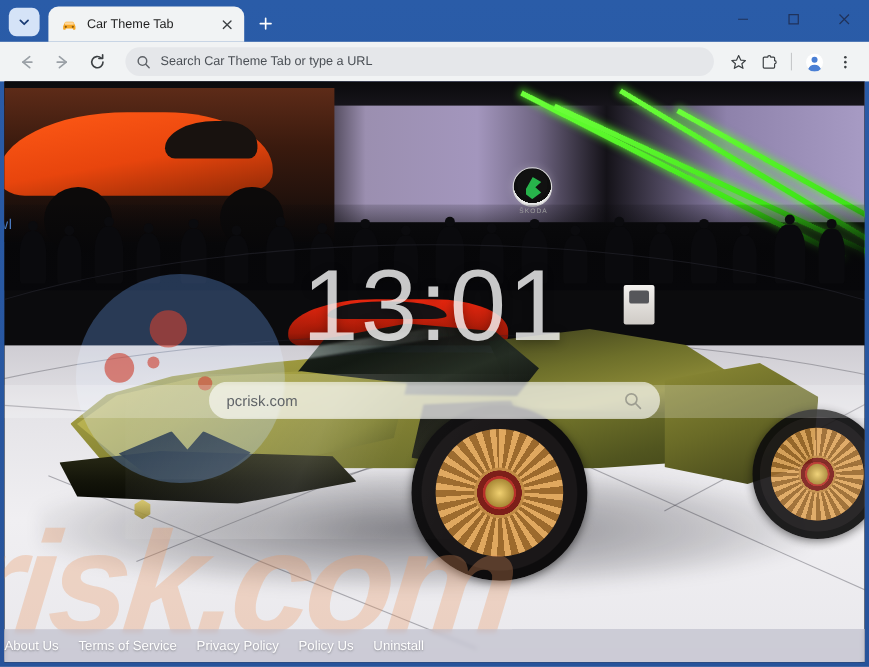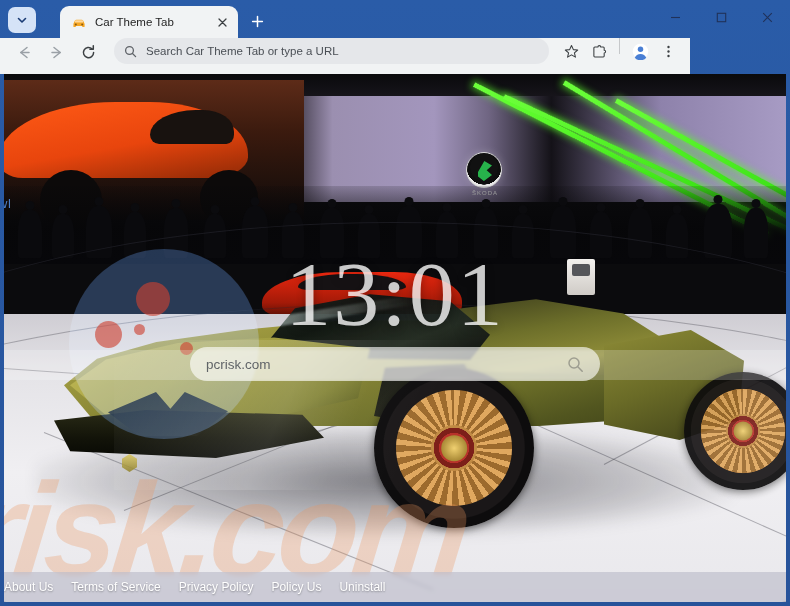--- a/index.html
+++ b/index.html
@@ -23,21 +23,21 @@
   #tab-search-btn{
     width:28px; height:26px; margin-left:8px; margin-bottom:5px;
     border-radius:7px; background:#d5e3f7;
     display:flex; align-items:center; justify-content:center;
     cursor:pointer;
   }
   #tab-search-btn svg{ display:block; }
 
   .tab{
     position:relative;
-    width:178px; height:32px; margin-left:24px;
+    width:178px; height:32px; margin-left:8px;
     background:#f1f3f4;
     border-radius:9px 9px 0 0;
     display:flex; align-items:center;
     padding:0 8px 0 11px;
     cursor:pointer;
   }
   .tab .favicon{ width:16px;height:16px; flex:none; margin-right:8px; display:block;}
   .tab .tab-title{
     font-size:11.5px; color:#1f1f1f; white-space:nowrap;
     overflow:hidden; text-overflow:ellipsis; flex:1;
@@ -56,23 +56,23 @@
   #win-controls{
     position:absolute; right:0; top:0; height:34px; display:flex;
   }
   .win-btn{
     width:46px;height:34px; display:flex;align-items:center;justify-content:center;
     cursor:pointer;
   }
 
   
   #toolbar{
-    position:absolute; left:0; top:38px; width:690px; height:36px;
+    position:absolute; left:0; top:38px; width:790px; height:36px;
     background:#f1f3f4;
-    display:flex; align-items:flex-start; padding:0 8px;
+    display:flex; align-items:center; padding:0 8px;
   }
   .nav-btn{
     width:28px;height:28px; margin:0 2px;
     display:flex;align-items:center;justify-content:center;
     border-radius:50%; cursor:pointer;
   }
   #omnibox{
     flex:1; height:26px; margin:0 8px 0 10px;
     background:#e5e7ea; border-radius:13px;
     display:flex; align-items:center; padding:0 10px;
@@ -330,24 +330,24 @@
     font-size:132px; font-weight:bold; font-style:italic;
     font-family:"Liberation Sans",sans-serif;
     color:rgba(236,150,92,.30);
     letter-spacing:-6px; white-space:nowrap;
     transform:skewX(-6deg);
     pointer-events:none;
   }
 
   
   #clock{
-    position:absolute; left:0; top:174px; width:100%;
+    position:absolute; left:0; top:158px; width:100%;
     text-align:center;
     font-size:92px; line-height:1;
-    font-family:Liberation Serif, serif;
+    font-family:Liberation Sans, sans-serif;
     font-weight:300;
     color:rgba(255,255,255,.78);
     letter-spacing:2px;
     text-shadow:0 2px 10px rgba(0,0,0,.32);
     user-select:none;
   }
 
   
   #search-pill{
     position:absolute; left:186px; top:273px;

